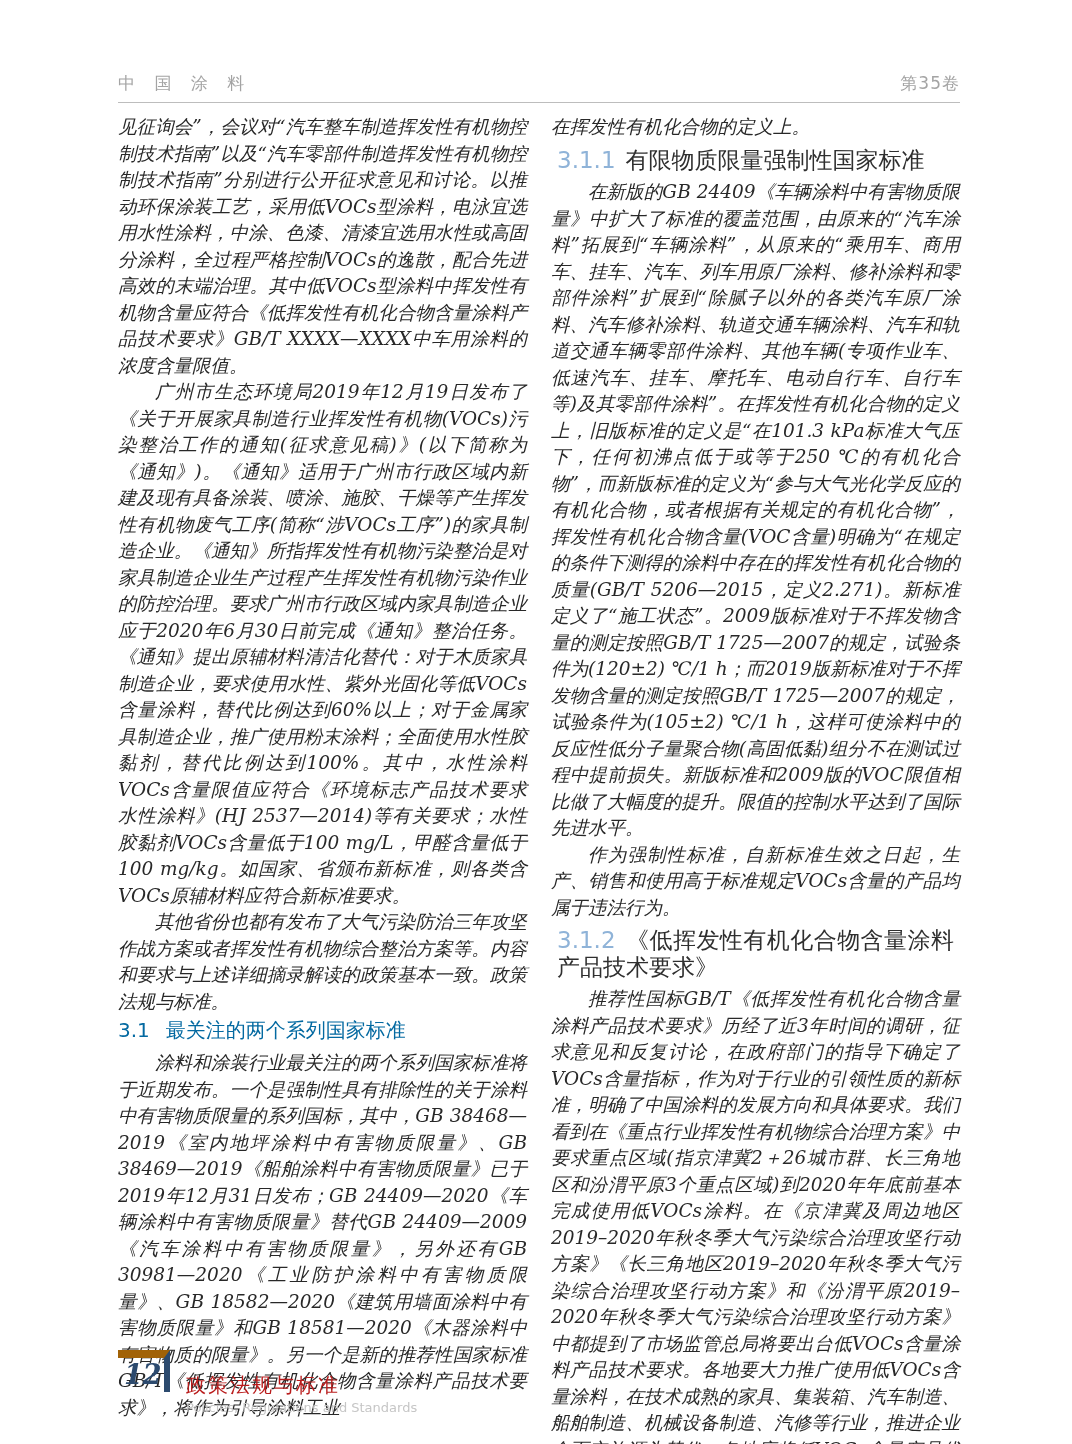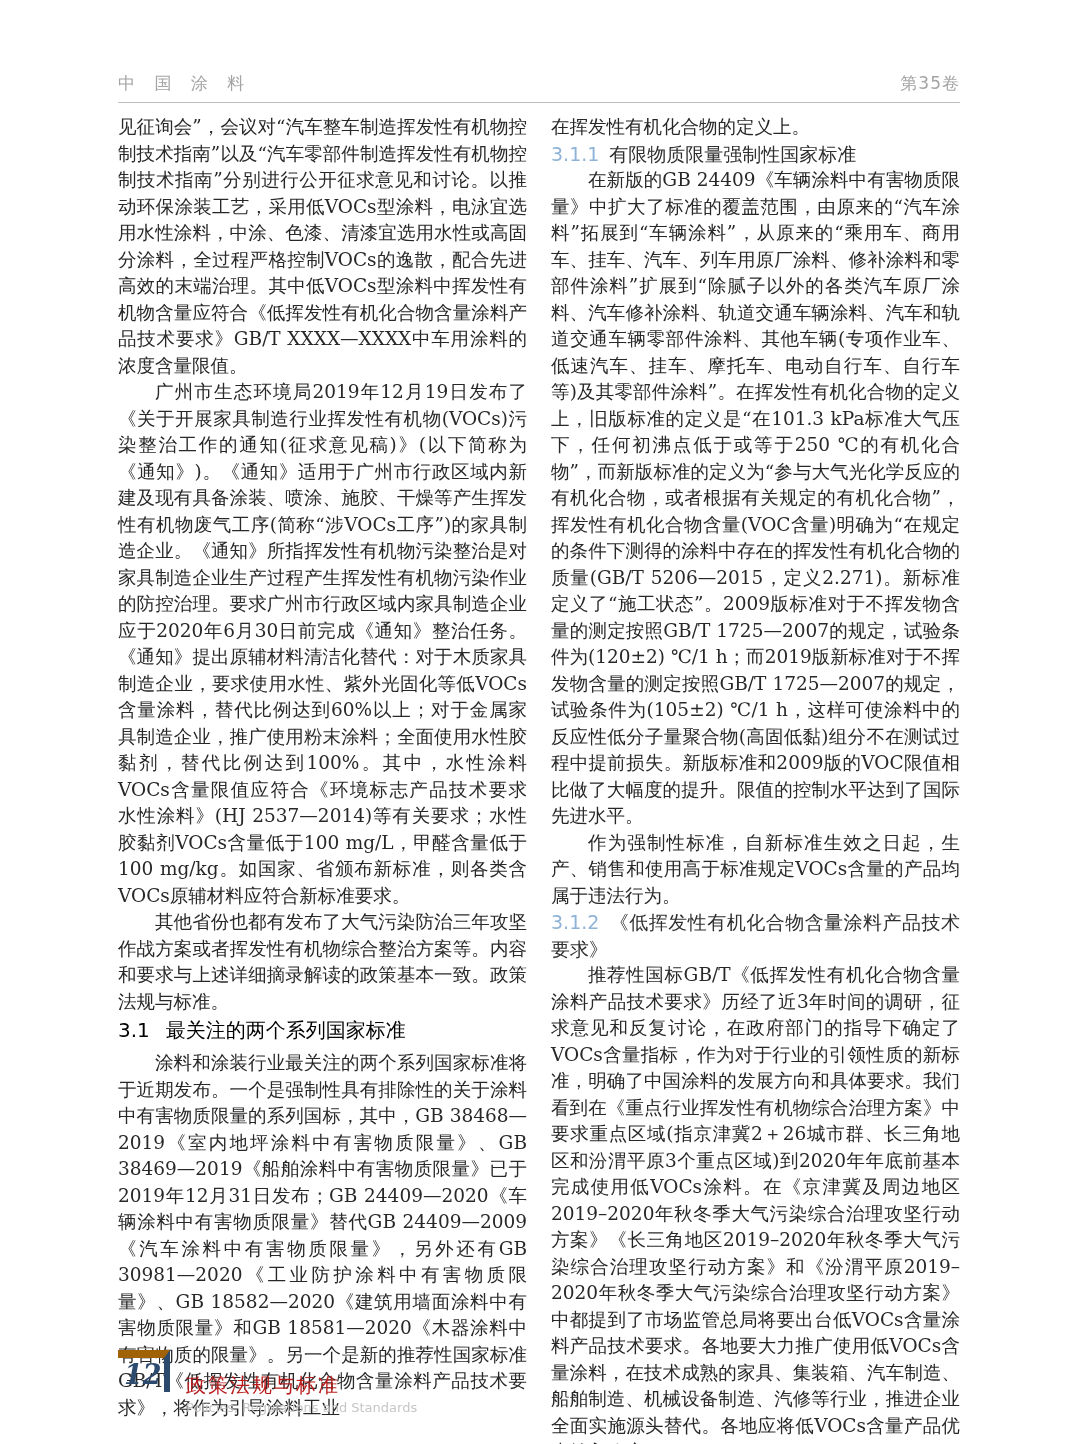--- a/index.html
+++ b/index.html
@@ -35,44 +35,44 @@
     gap: 24px;
   }
   .col {
     width: 409px;
     font-size: 18.5px;
     line-height: 26.5px;
     color: #282828;
     text-align: justify;
     text-justify: inter-ideograph;
   }
-  .col p { margin: 0; text-indent: 2em; }
+  .col p { margin: 0; text-indent: 2em; font-style: italic; }
   .col p.cont { text-indent: 0; }
   h2.sec {
     margin: 22px 0 10px 0;
     font-family: "DejaVu Sans", sans-serif;
     font-weight: normal;
     font-size: 27px;
     line-height: 32px;
     color: #87b0d6;
   }
   h2.sec .num { margin-right: 18px; }
   h3.subsec {
     margin: 2px 0 6px 0;
     font-family: "DejaVu Sans", sans-serif;
     font-weight: normal;
     font-size: 20px;
     line-height: 27px;
-    color: #000000;
+    color: #0369a1;
   }
   h3.subsec .num { margin-right: 16px; }
   h4.subsubsec {
-    margin: 0;
+    margin: 6px;
     font-weight: normal;
-    font-size: 19px;
+    font-size: 23px;
     line-height: 26.5px;
     color: #2f2f2f;
   }
   h4.subsubsec .num {
     font-family: "DejaVu Sans", sans-serif;
     color: #8fb3d8;
     margin-right: 10px;
   }
   
   .pagefoot {

